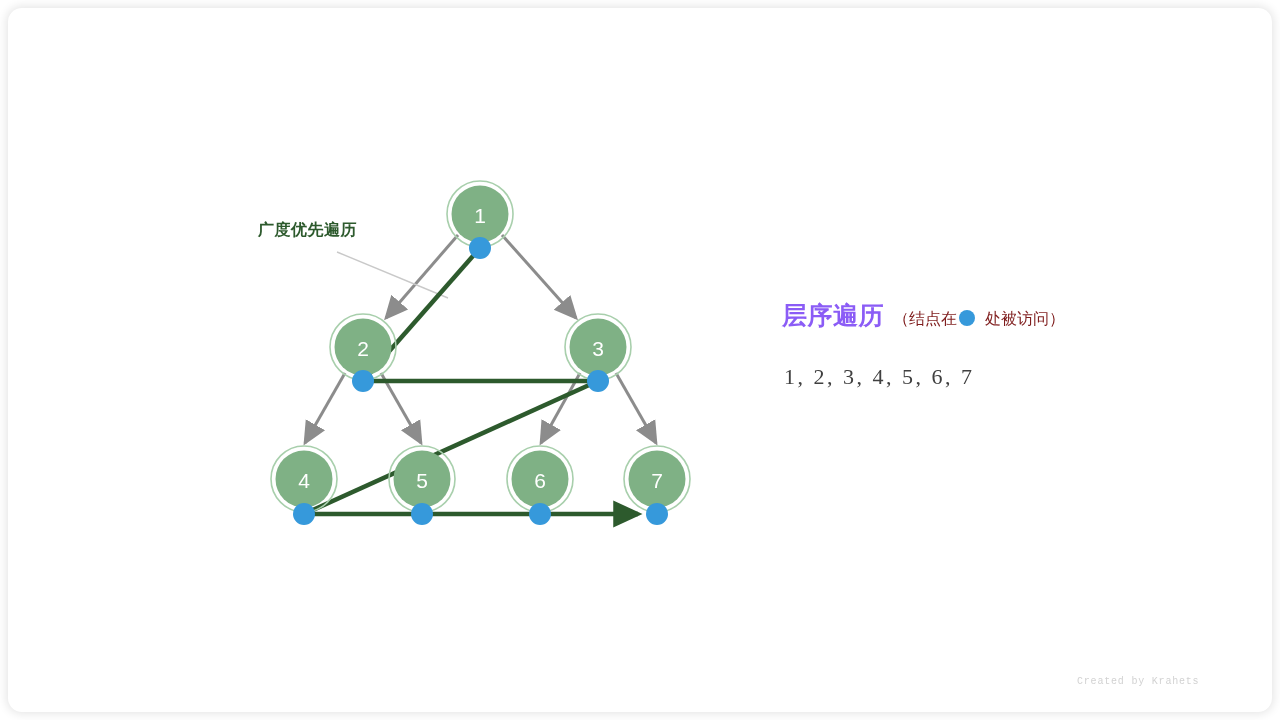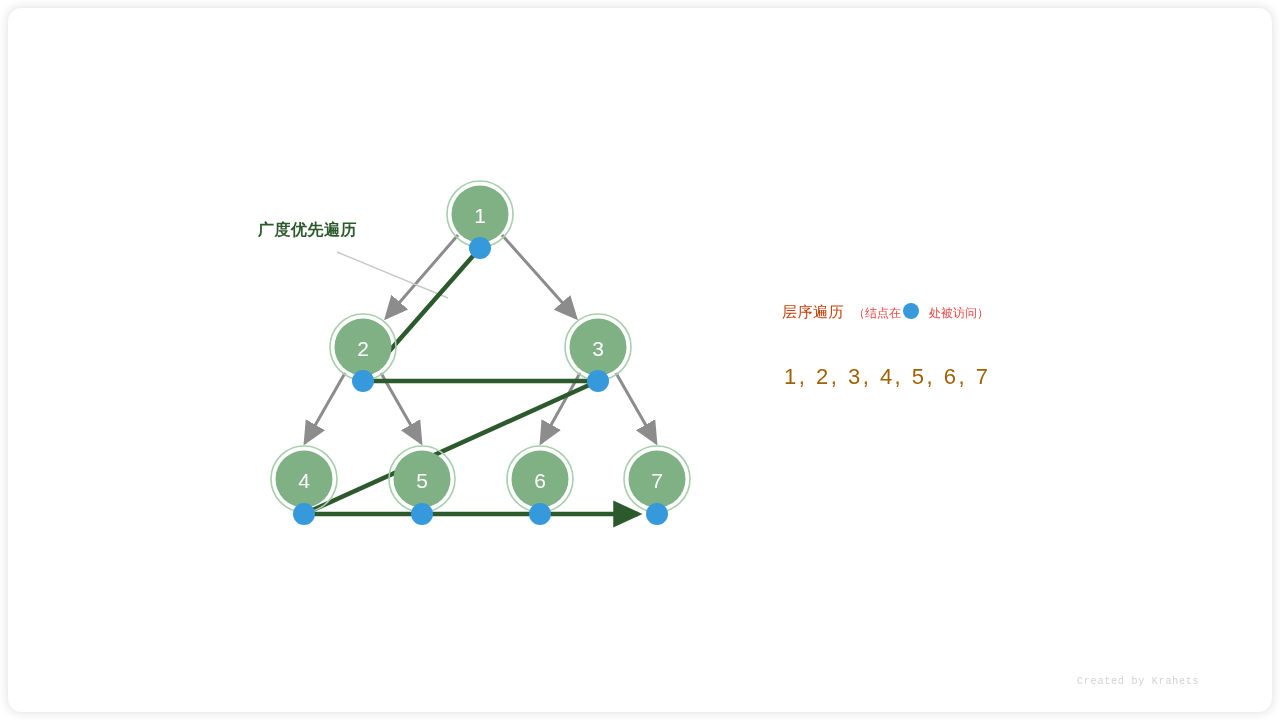--- a/index.html
+++ b/index.html
@@ -48,46 +48,46 @@
     position: absolute;
     left: 782px;
     top: 303px;
     width: 420px;
   }
   #legend-line {
     white-space: nowrap;
     line-height: 1;
   }
   .legend-title {
-    font-size: 15px;
-    font-weight: normal;
-    color: #c2410c;
+    font-size: 25px;
+    font-weight: bold;
+    color: #8b5cf6;
     letter-spacing: 0.5px;
   }
   .legend-paren {
-    font-size: 12px;
-    color: #ef4444;
+    font-size: 16px;
+    color: #7f1d1d;
     margin-left: 9px;
   }
   .legend-dot {
     display: inline-block;
     width: 16px;
     height: 16px;
     border-radius: 50%;
     background: #3699DB;
     vertical-align: -2px;
     margin: 0 2px;
   }
   #sequence {
     position: absolute;
     left: 784px;
     top: 364px;
-    font-family: Liberation Sans, sans-serif;
+    font-family: Liberation Serif, serif;
     font-size: 22px;
-    color: #a16207;
+    color: #404040;
     letter-spacing: 2.5px;
     white-space: nowrap;
   }
   #credit {
     position: absolute;
     left: 1077px;
     top: 676px;
     font-family: "Liberation Mono", monospace;
     font-size: 10px;
     color: #D2D2D2;

